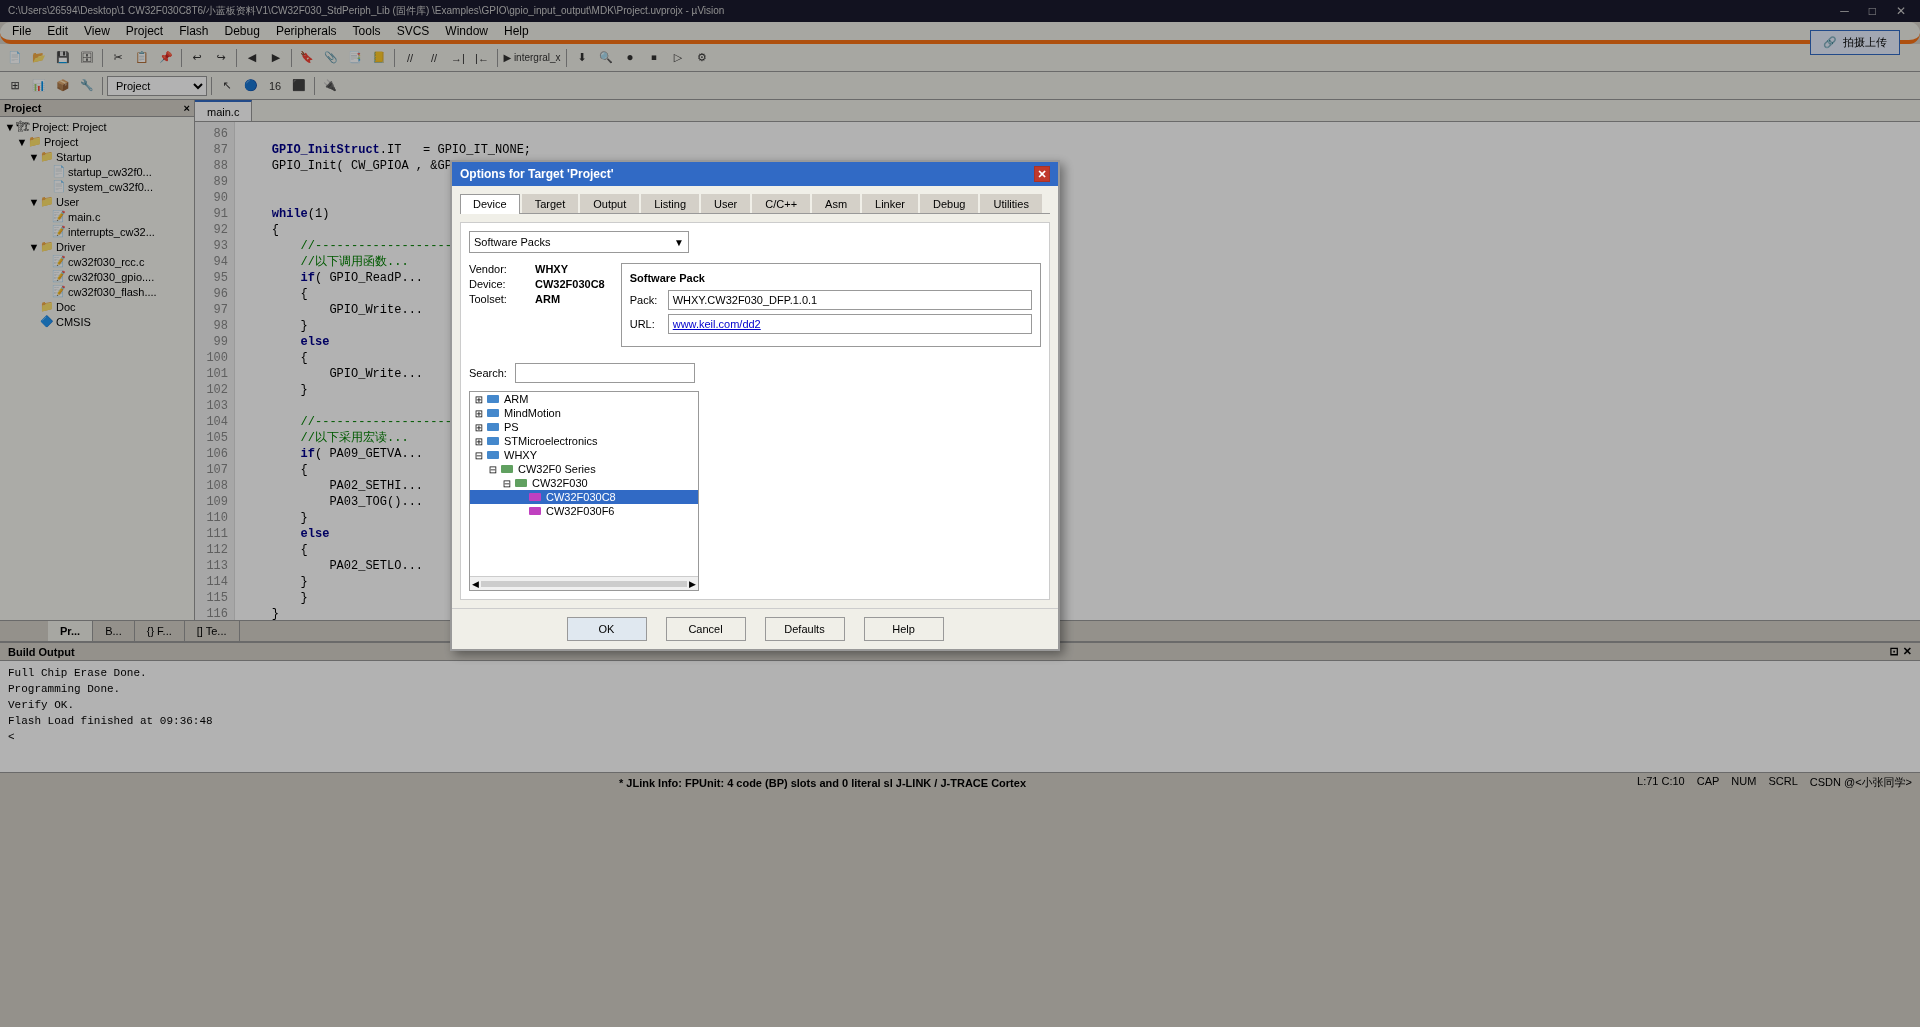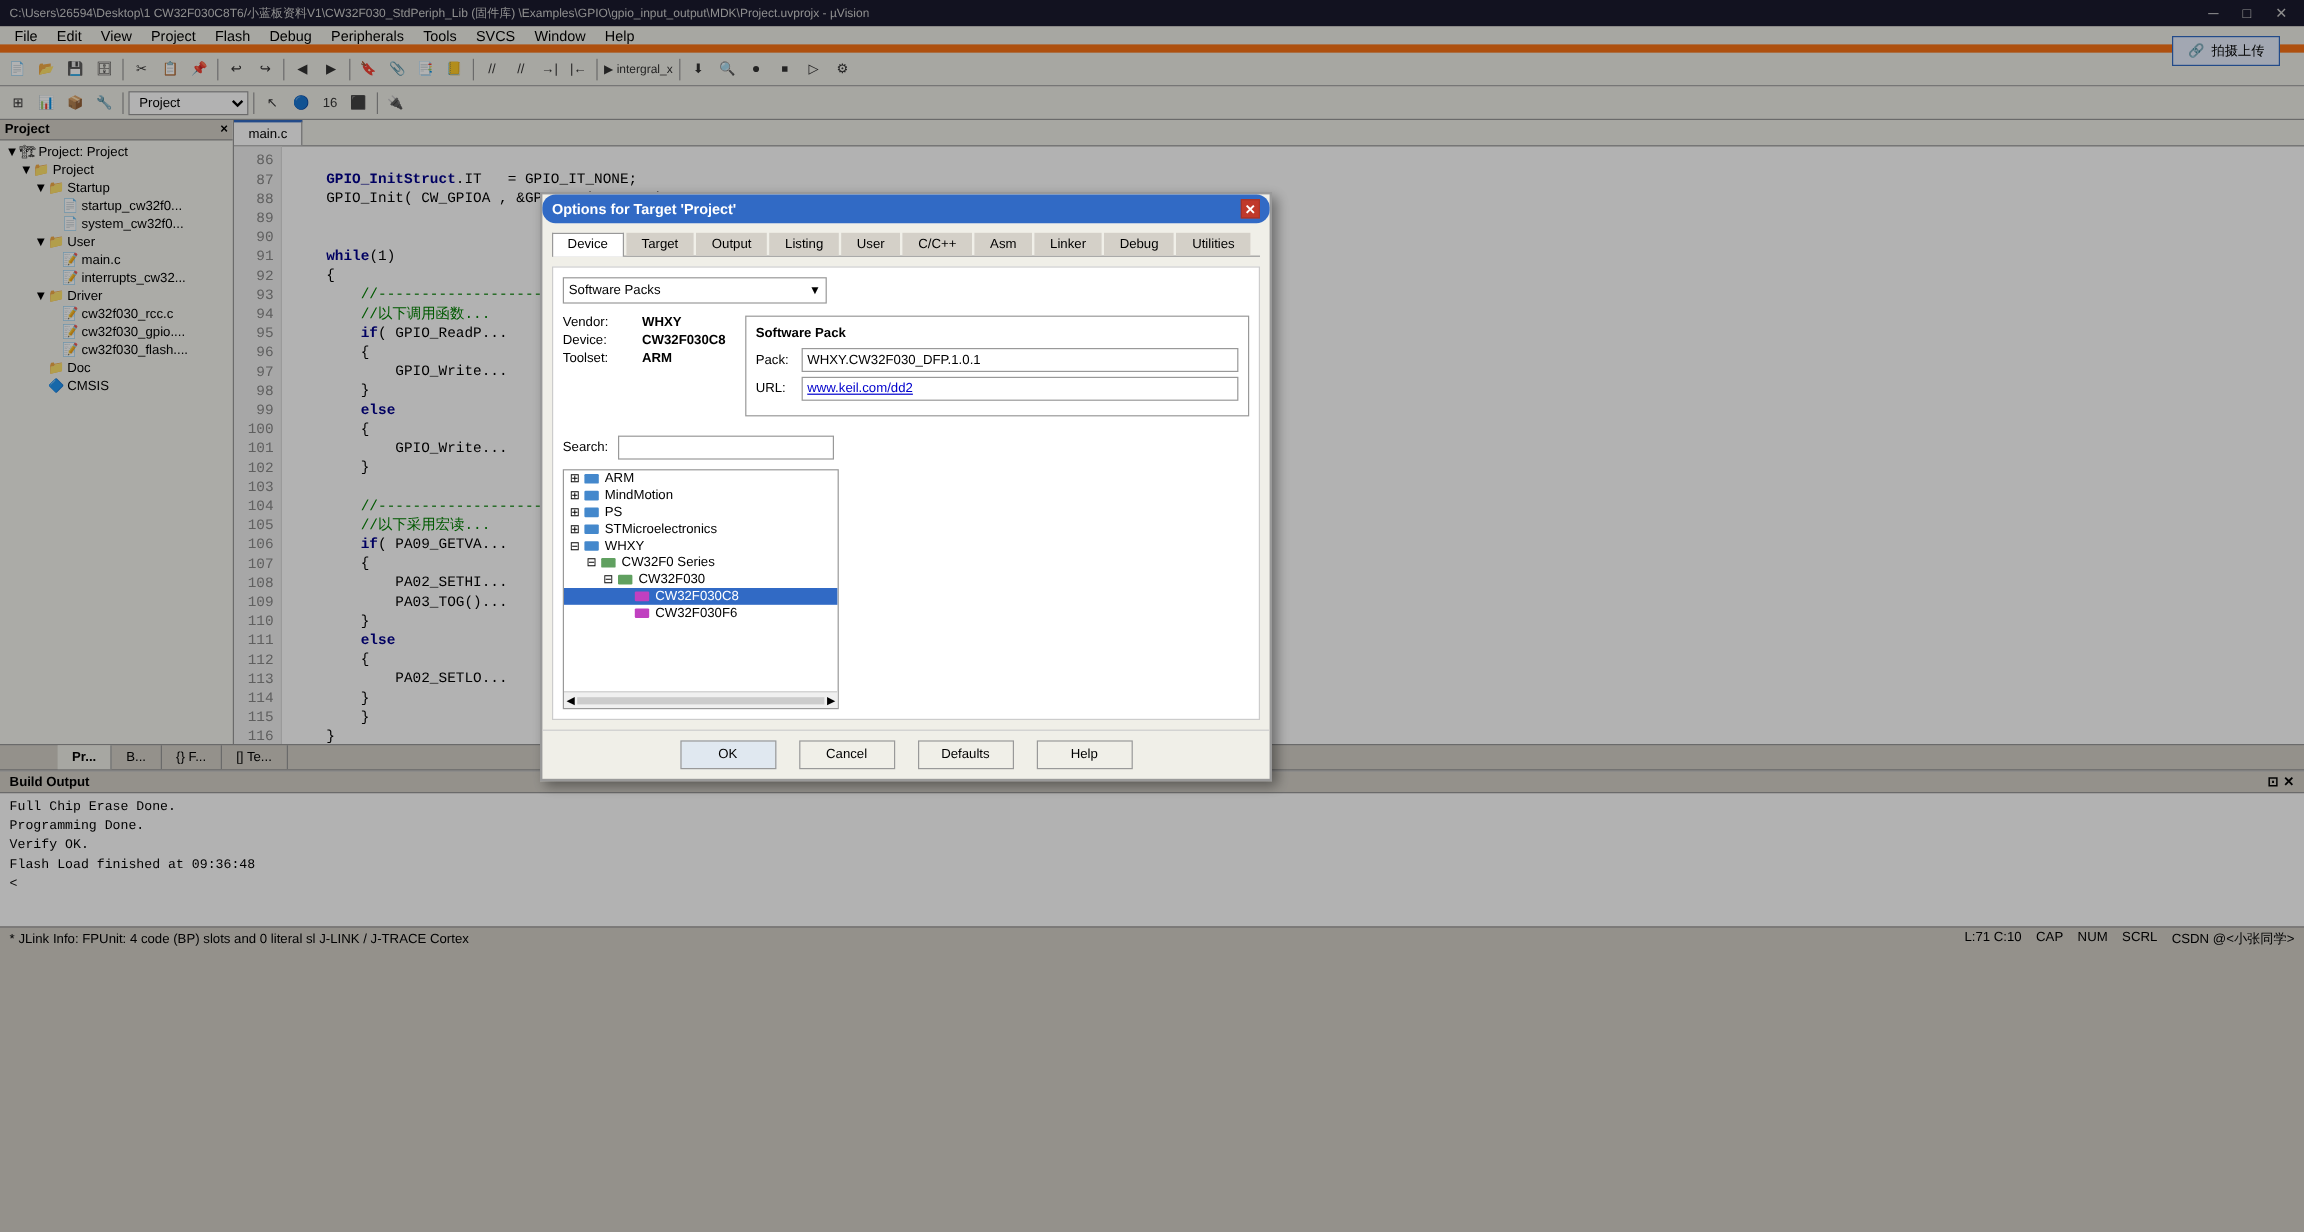--- a/index.html
+++ b/index.html
@@ -32,21 +32,22 @@
       font-size: 12px;
     }
 
     
     #menu-bar {
       background: #f0efe8;
       height: 22px;
       display: flex;
       align-items: center;
       padding: 0 4px;
-      border-bottom: 7px solid #f97316;
+      border-bottom: 4px solid #f97316;
+      border-radius: 11px;
     }
     .menu-item {
       padding: 2px 8px;
       cursor: pointer;
       font-size: 12px;
       color: #000;
     }
 
     
     .toolbar {
@@ -268,21 +269,20 @@
     }
     #dialog-title {
       background: #316ac5;
       color: #fff;
       padding: 4px 8px;
       font-size: 12px;
       font-weight: bold;
       display: flex;
       justify-content: space-between;
       align-items: center;
-      border-radius: 11px;
     }
     #dialog-title .close-btn {
       cursor: pointer;
       background: #c0392b;
       border: 1px solid #a93226;
       color: #fff;
       width: 16px;
       height: 16px;
       display: flex;
       align-items: center;
@@ -733,21 +733,21 @@
     <div>Full Chip Erase Done.</div>
     <div>Programming Done.</div>
     <div>Verify OK.</div>
     <div>Flash Load finished at 09:36:48</div>
     <div>&lt;</div>
   </div>
 </div>
 
 <div id="status-bar">
   <span></span>
-  <span style="flex:1; text-align:left;">* JLink Info: FPUnit: 4 code (BP) slots and 0 literal sl   J-LINK / J-TRACE Cortex</span>
+  <span style="flex:1; text-align:center;font-weight:bold;">* JLink Info: FPUnit: 4 code (BP) slots and 0 literal sl   J-LINK / J-TRACE Cortex</span>
   <div style="display:flex; gap:12px; align-items:flex-start;">
     <span>L:71 C:10</span>
     <span>CAP</span>
     <span>NUM</span>
     <span>SCRL</span>
     <span>CSDN @&lt;小张同学&gt;</span>
   </div>
 </div>
 
 <div id="modal-overlay">

